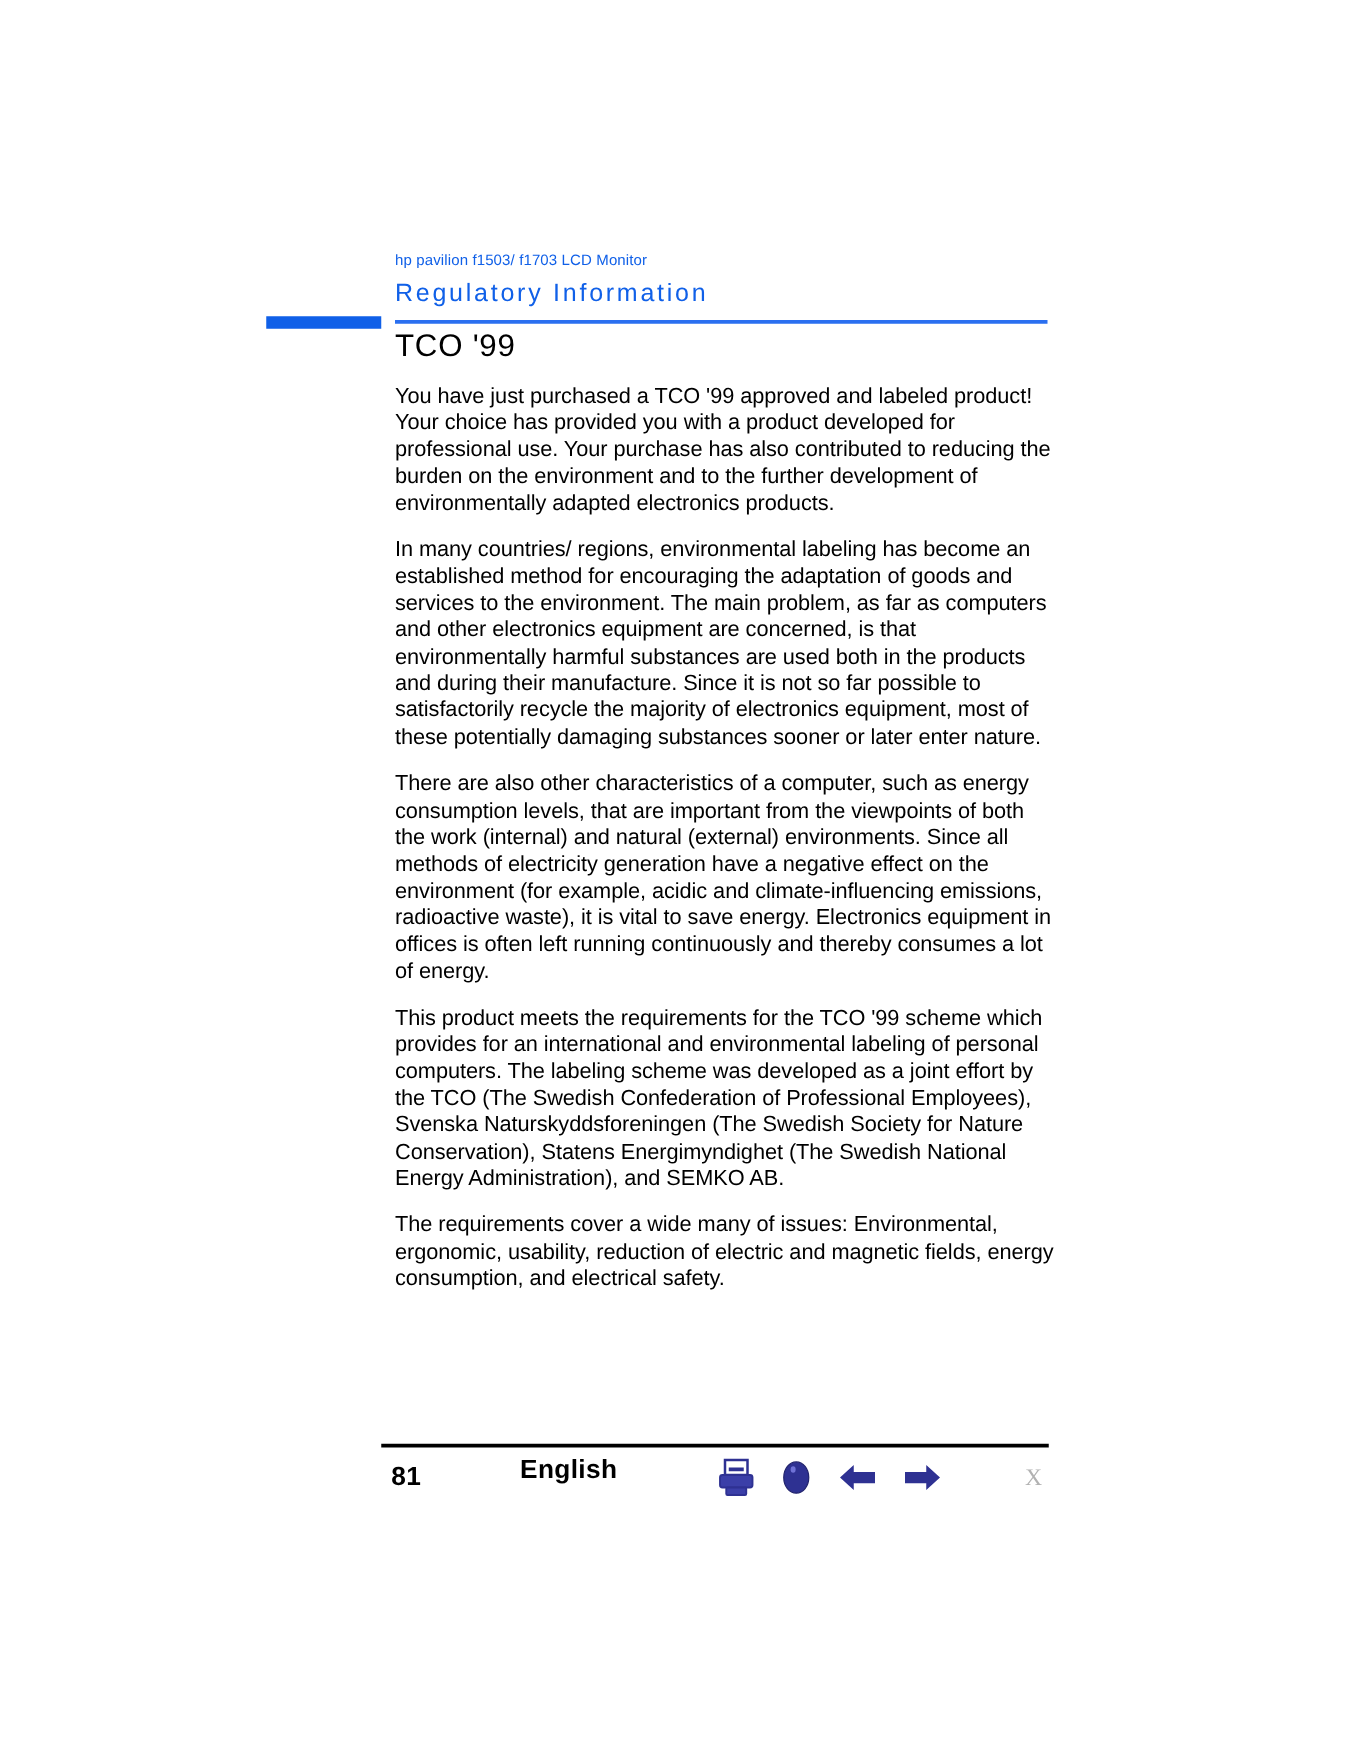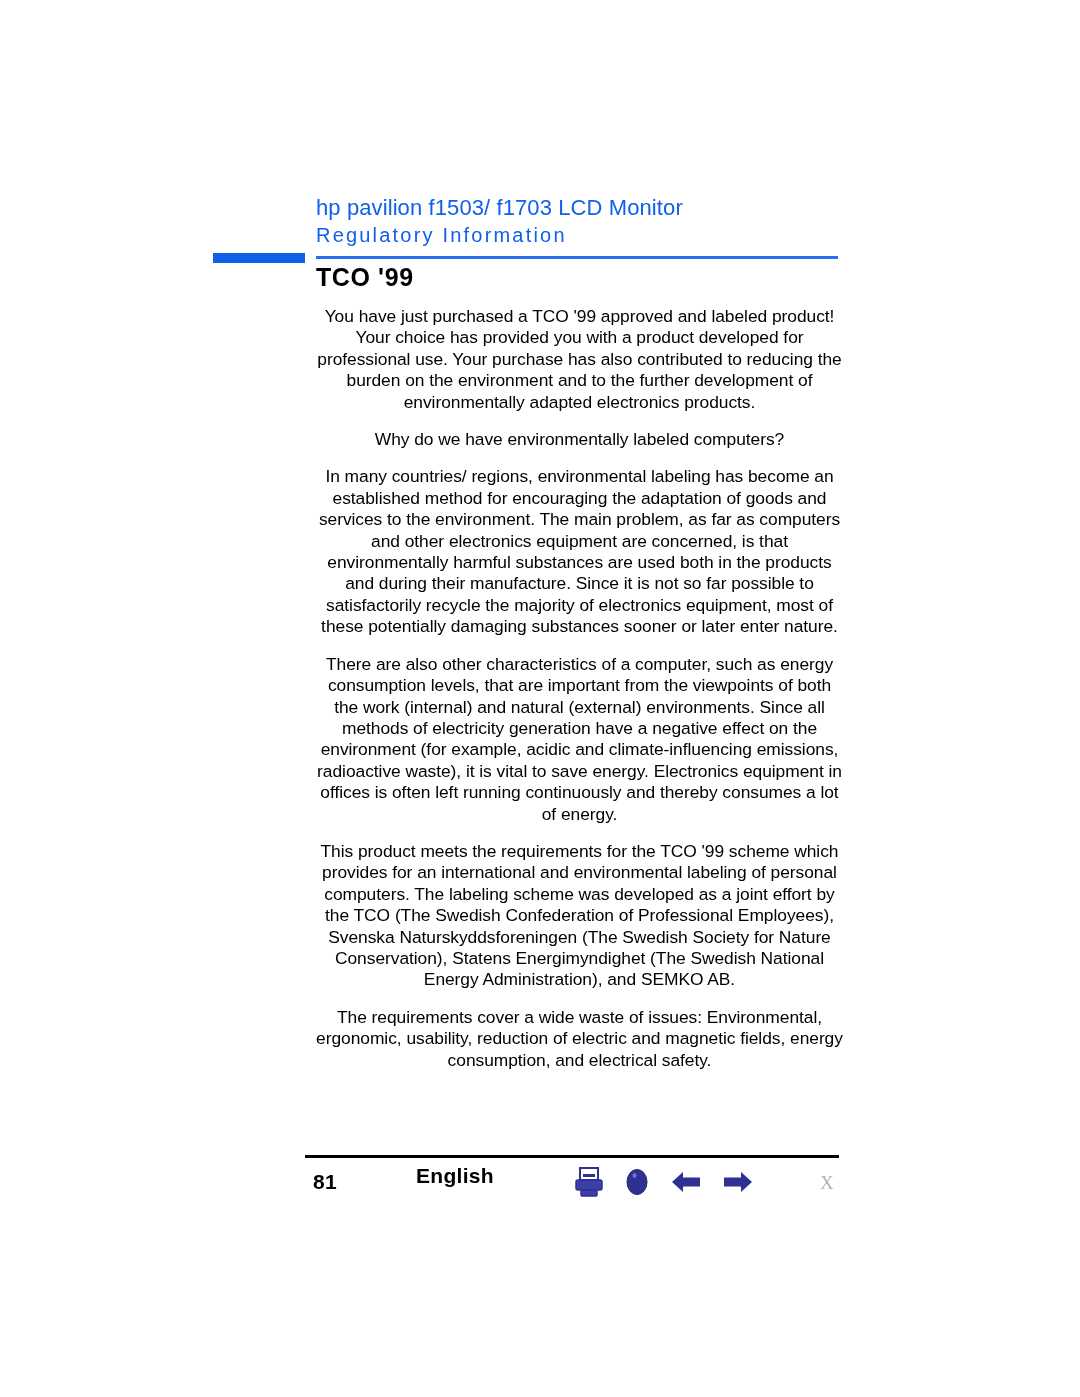--- a/index.html
+++ b/index.html
@@ -24,21 +24,21 @@
   }
 
   
   .doc-header {
     position: absolute;
     left: 316px;
     top: 197px;
     width: 525px;
   }
   .doc-title {
-    font-size: 22px;
+    font-size: 12px;
     line-height: 22px;
     color: #1060e8;
     letter-spacing: 0.1px;
     white-space: nowrap;
   }
   .doc-subtitle {
     font-size: 20px;
     line-height: 24px;
     color: #1060e8;
     letter-spacing: 2.2px;
@@ -64,38 +64,38 @@
     height: 3px;
     background: #2a6ff0;
   }
 
   
   .section-heading {
     position: absolute;
     left: 316px;
     top: 263px;
     font-size: 25px;
-    font-weight: bold;
+    font-weight: normal;
     letter-spacing: 0.6px;
     color: #000000;
   }
 
   
   .body-col {
     position: absolute;
     left: 316px;
     top: 306px;
     width: 527px;
   }
   .para {
     font-size: 17.4px;
     line-height: 21.4px;
     color: #000000;
     margin: 0 0 16px 0;
-    text-align: center;
+    text-align: left;
     letter-spacing: -0.05px;
   }
   .para:last-child { margin-bottom: 0; }
 
   
   .footer-rule {
     position: absolute;
     left: 305px;
     top: 1155px;
     width: 534px;
@@ -165,25 +165,24 @@
     <div class="doc-subtitle">Regulatory Information</div>
   </div>
 
   <div class="accent-bar"></div>
   <div class="header-rule"></div>
 
   <div class="section-heading">TCO '99</div>
 
   <div class="body-col">
     <p class="para">You have just purchased a TCO '99 approved and labeled product! Your choice has provided you with a product developed for professional use. Your purchase has also contributed to reducing the burden on the environment and to the further development of environmentally adapted electronics products.</p>
-    <p class="para">Why do we have environmentally labeled computers?</p>
     <p class="para">In many countries/ regions, environmental labeling has become an established method for encouraging the adaptation of goods and services to the environment. The main problem, as far as computers and other electronics equipment are concerned, is that environmentally harmful substances are used both in the products and during their manufacture. Since it is not so far possible to satisfactorily recycle the majority of electronics equipment, most of these potentially damaging substances sooner or later enter nature.</p>
     <p class="para">There are also other characteristics of a computer, such as energy consumption levels, that are important from the viewpoints of both the work (internal) and natural (external) environments. Since all methods of electricity generation have a negative effect on the environment (for example, acidic and climate-influencing emissions, radioactive waste), it is vital to save energy. Electronics equipment in offices is often left running continuously and thereby consumes a lot of energy.</p>
     <p class="para">This product meets the requirements for the TCO '99 scheme which provides for an international and environmental labeling of personal computers. The labeling scheme was developed as a joint effort by the TCO (The Swedish Confederation of Professional Employees), Svenska Naturskyddsforeningen (The Swedish Society for Nature Conservation), Statens Energimyndighet (The Swedish National Energy Administration), and SEMKO AB.</p>
-    <p class="para">The requirements cover a wide waste of issues: Environmental, ergonomic, usability, reduction of electric and magnetic fields, energy consumption, and electrical safety.</p>
+    <p class="para">The requirements cover a wide many of issues: Environmental, ergonomic, usability, reduction of electric and magnetic fields, energy consumption, and electrical safety.</p>
   </div>
 
   <div class="footer-rule"></div>
 
   <div class="footer">
 
     <div class="page-number">81</div>
 
     <div class="lang-label">English</div>
 

